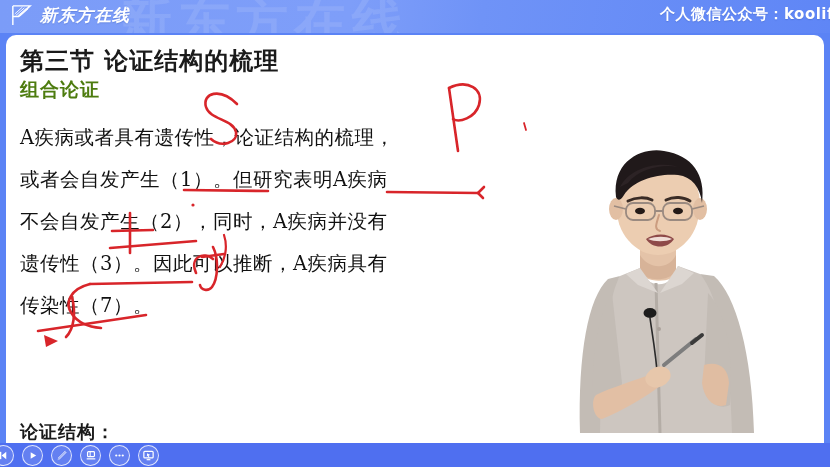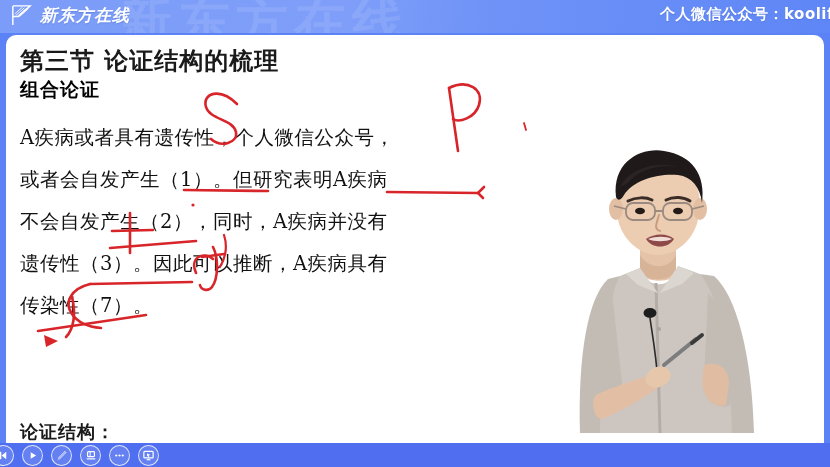--- a/index.html
+++ b/index.html
@@ -51,21 +51,21 @@
     background:#ffffff;border-radius:10px 10px 0 0;
     overflow:hidden;
   }
   .slide-title{
     position:absolute;left:14px;top:10px;
     font-size:24px;font-weight:700;color:#1a1a1a;letter-spacing:1px;
     font-family:"DejaVu Sans",sans-serif;
   }
   .slide-subtitle{
     position:absolute;left:14px;top:42px;
-    font-size:19px;font-weight:700;color:#000000;letter-spacing:1px;
+    font-size:19px;font-weight:700;color:#4d7c0f;letter-spacing:1px;
     font-family:"DejaVu Sans",sans-serif;
   }
   .body-text{
     position:absolute;left:14px;top:82px;width:500px;
   }
   .body-line{
     font-size:19.5px;color:#111111;letter-spacing:.5px;
     line-height:42px;white-space:nowrap;
     font-family:"DejaVu Serif","Liberation Serif",serif;
   }
@@ -132,21 +132,21 @@
 
     <div class="promo">个人微信公众号：koolif</div>
   </div>
 
   <div class="board">
 
     <div class="slide-title">第三节  论证结构的梳理</div>
     <div class="slide-subtitle">组合论证</div>
 
     <div class="body-text">
-      <div class="body-line">A疾病或者具有遗传性，个人微信公众号，</div>
+      <div class="body-line">A疾病或者具有遗传性，论证结构的梳理，</div>
       <div class="body-line">或者会自发产生（1）。但研究表明A疾病</div>
       <div class="body-line">不会自发产生（2），同时，A疾病并没有</div>
       <div class="body-line">遗传性（3）。因此可以推断，A疾病具有</div>
       <div class="body-line">传染性（7）。</div>
     </div>
 
     <div class="footer-label">论证结构：</div>
 
     <svg class="ink" viewBox="0 0 818 415">
       <g fill="none" stroke="#d8252a" stroke-width="2.6" stroke-linecap="round" stroke-linejoin="round">

